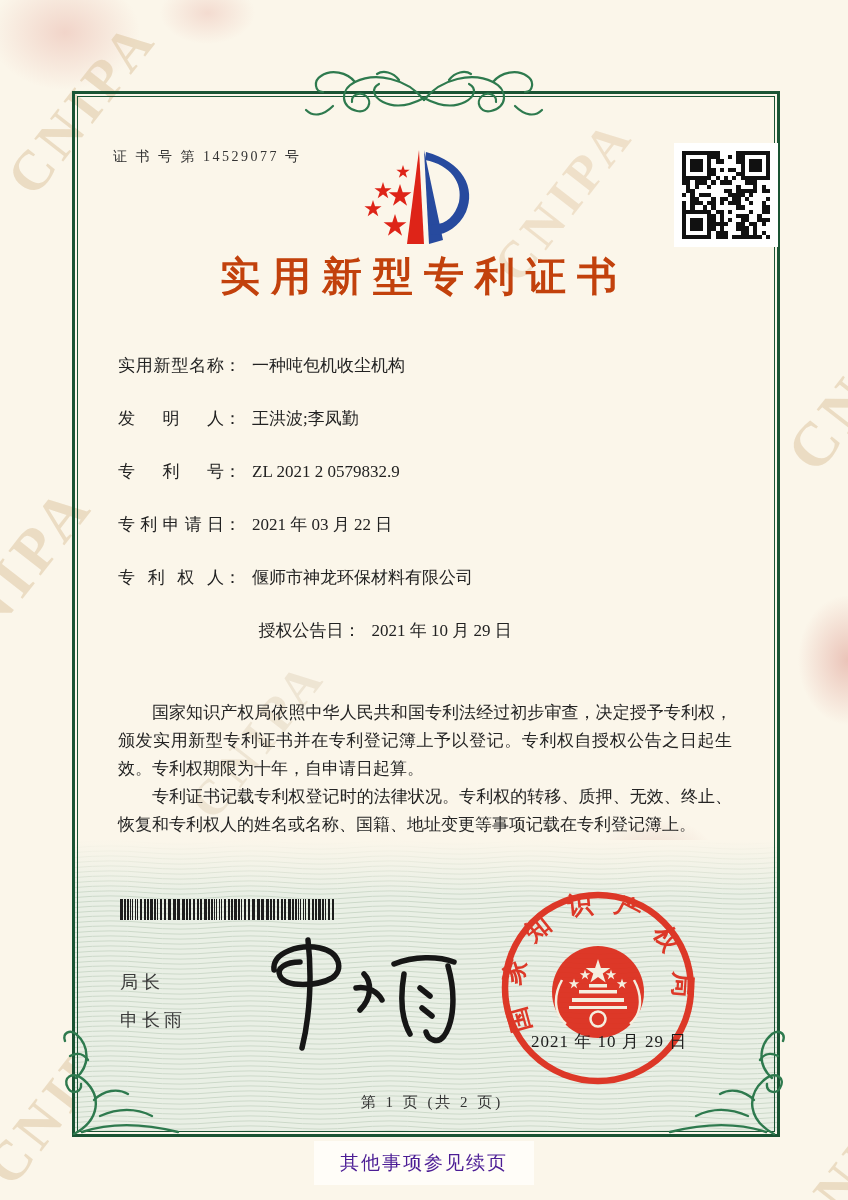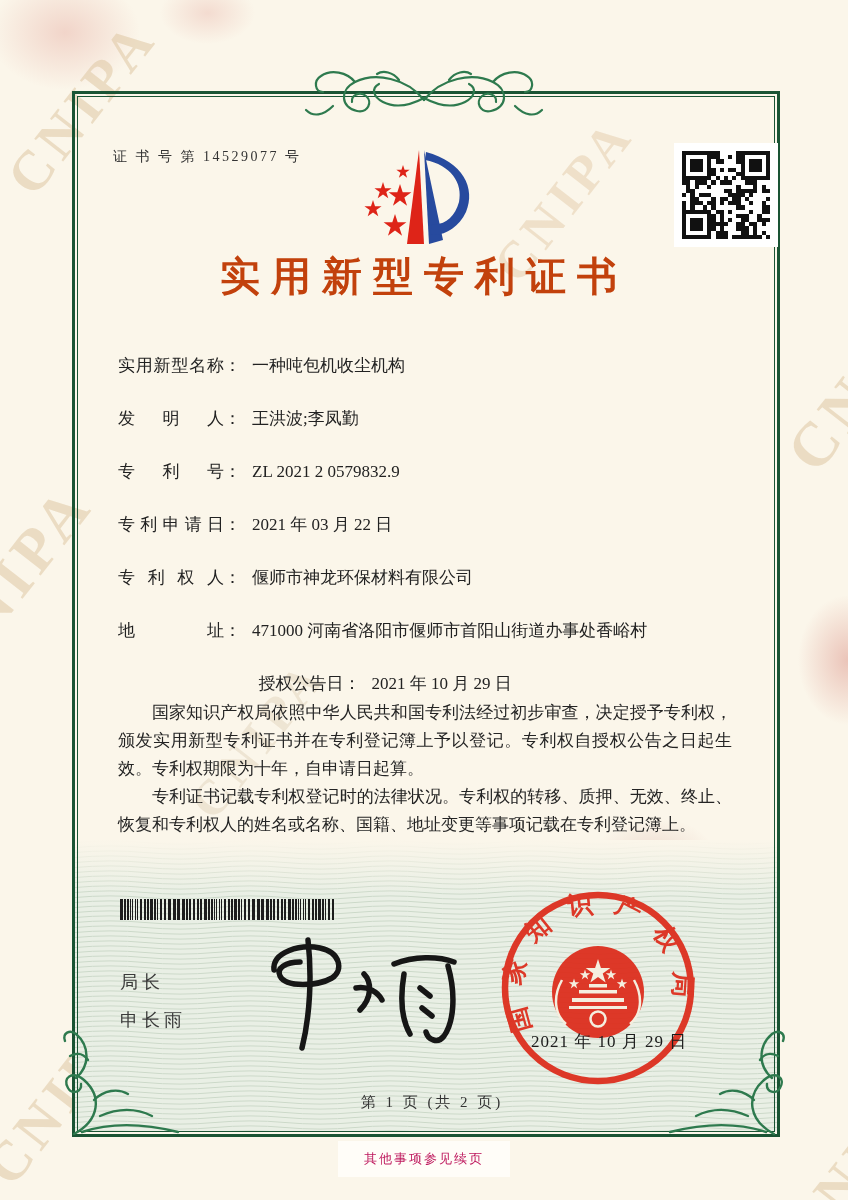--- a/index.html
+++ b/index.html
@@ -42,21 +42,21 @@
   .barcode{position:absolute;left:120px;top:899px;}
   .signer{position:absolute;left:120px;top:971px;font-family:"Liberation Sans","DejaVu Sans",sans-serif;
           font-size:18px;letter-spacing:4px;color:#3a3a3a;line-height:22px;}
   .signer div{margin-bottom:16px;}
   .signature{position:absolute;left:252px;top:936px;}
   .seal{position:absolute;left:496px;top:886px;}
   .seal-date{position:absolute;left:531px;top:1030px;font-size:17px;letter-spacing:1px;color:#1c1c1c;z-index:6;}
   .page-ind{position:absolute;left:8px;top:1093px;width:100%;text-align:center;font-size:15px;
             letter-spacing:3px;color:#333;}
   .note-box{position:absolute;left:50%;top:1141px;transform:translateX(-50%);background:#fffdf8;
-            padding:9px 26px;font-size:13px;letter-spacing:2px;color:#be185d;text-align:center;}
+            padding:9px 26px;font-size:19px;letter-spacing:2px;color:#4c1d95;text-align:center;}
 </style>
 </head>
 <body>
 
 <div class="page">
 
   <div class="smudge" style="left:-10px;top:-25px;width:150px;height:115px;background:radial-gradient(closest-side,rgba(223,150,140,.35),rgba(223,150,140,0));"></div>
   <div class="smudge" style="left:160px;top:-18px;width:95px;height:62px;background:radial-gradient(closest-side,rgba(223,150,140,.28),rgba(223,150,140,0));"></div>
   <div class="smudge" style="left:798px;top:595px;width:100px;height:130px;background:radial-gradient(closest-side,rgba(210,120,110,.4),rgba(210,120,110,0));"></div>
   <div class="smudge" style="left:595px;top:818px;width:120px;height:75px;background:radial-gradient(closest-side,rgba(200,140,130,.25),rgba(200,140,130,0));"></div>
@@ -297,23 +297,20 @@
     </div>
     <div class="frow">
       <span class="flabel">专利号</span><span>：</span><span class="fvalue">ZL 2021 2 0579832.9</span>
     </div>
     <div class="frow">
       <span class="flabel">专利申请日</span><span>：</span><span class="fvalue">2021 年 03 月 22 日</span>
     </div>
     <div class="frow">
       <span class="flabel">专利权人</span><span>：</span><span class="fvalue">偃师市神龙环保材料有限公司</span>
     </div>
-    <div class="frow">
-      <span class="flabel">地址</span><span>：</span><span class="fvalue">471000 河南省洛阳市偃师市首阳山街道办事处香峪村</span>
-    </div>
     <div class="grant-row">
       <div class="grant-left">
         <span>授权公告日</span><span>：</span><span class="fvalue">2021 年 10 月 29 日</span>
       </div>
     </div>
   </div>
 
   <div class="paras">
     <p>国家知识产权局依照中华人民共和国专利法经过初步审查，决定授予专利权，颁发实用新型专利证书并在专利登记簿上予以登记。专利权自授权公告之日起生效。专利权期限为十年，自申请日起算。</p>
     <p>专利证书记载专利权登记时的法律状况。专利权的转移、质押、无效、终止、恢复和专利权人的姓名或名称、国籍、地址变更等事项记载在专利登记簿上。</p>

